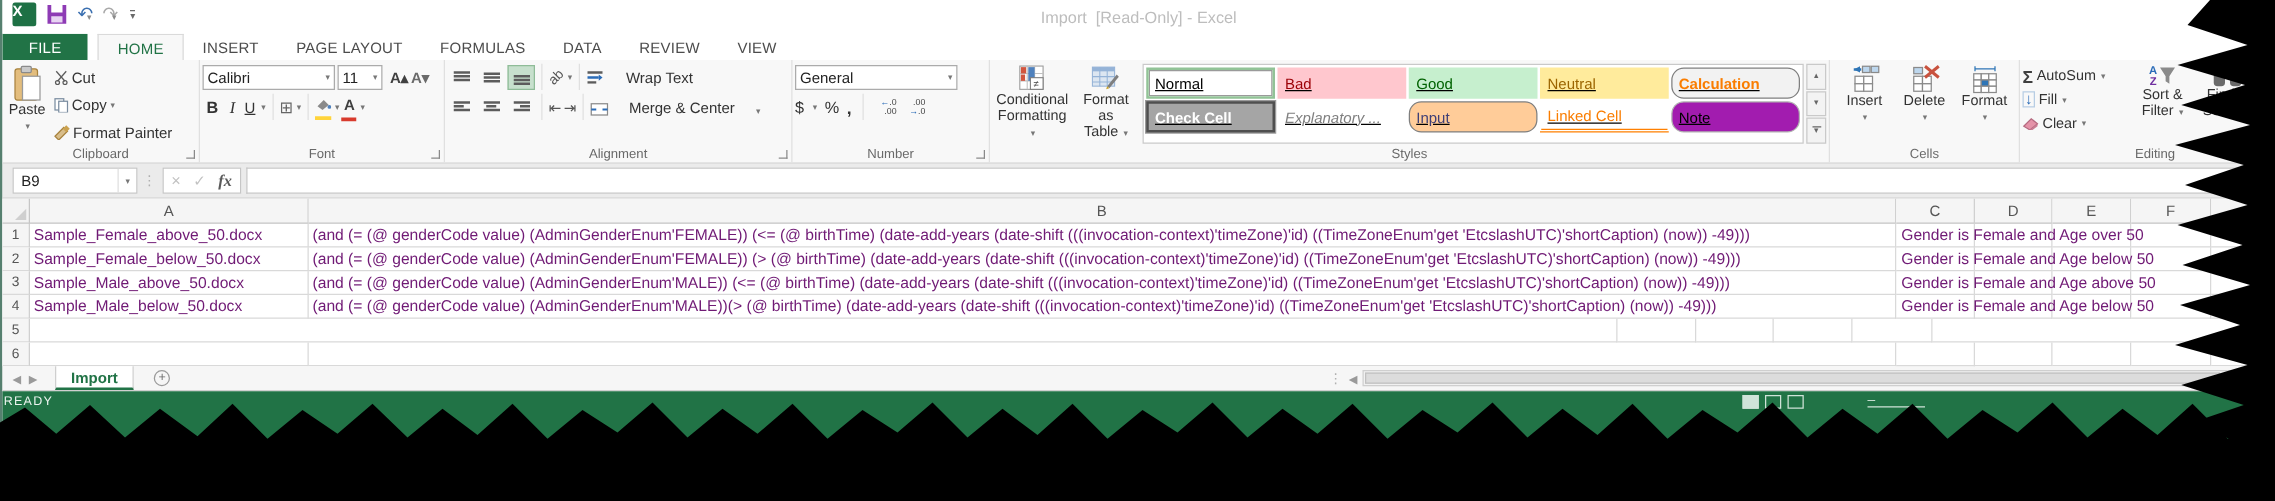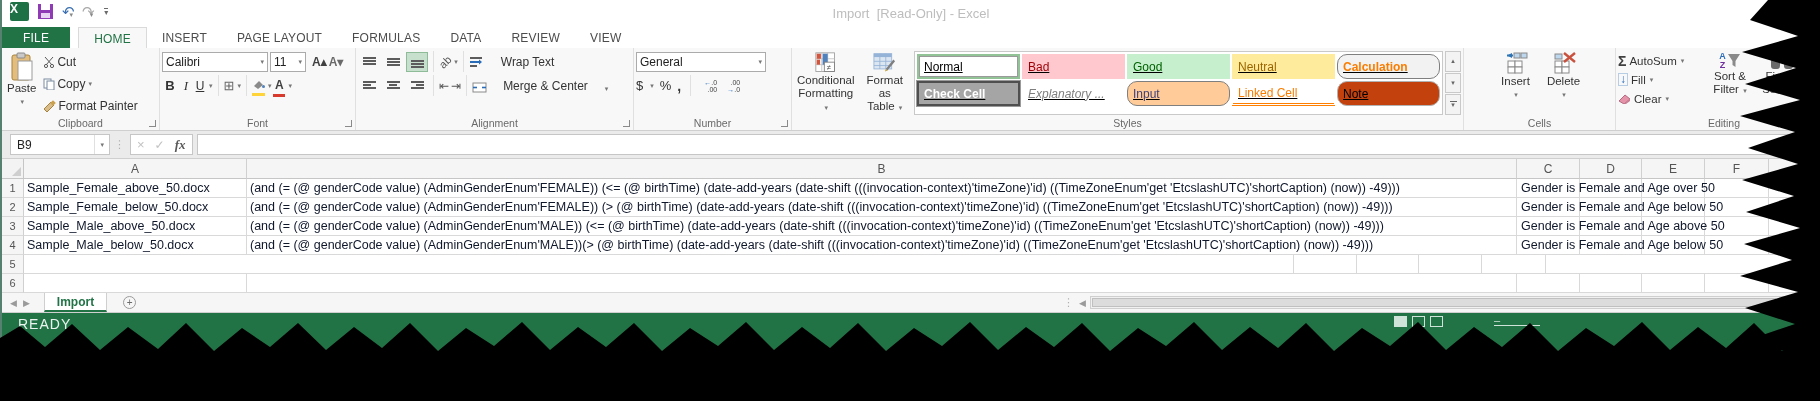--- a/index.html
+++ b/index.html
@@ -92,41 +92,41 @@
 .grid {flex:none;background:#fff;}
 .hrow {display:flex;height:20px;}
 .corner {width:22px;background:#f3f3f3;border-right:1px solid #c6c6c6;border-bottom:1px solid #c6c6c6;position:relative;}
 .corner:after {content:"";position:absolute;right:2px;bottom:2px;border-left:9px solid transparent;border-bottom:9px solid #cfcfcf;}
 .colh {background:#f5f5f5;border-right:1px solid #d0d0d0;border-bottom:1px solid #c6c6c6;
   font-size:12px;color:#555;display:flex;align-items:center;justify-content:center;flex:none;}
 .colh.fill {flex:1;border-right:none;}
 .grow {display:flex;height:19px;}
 .rnum {width:22px;background:#f5f5f5;border-right:1px solid #d0d0d0;border-bottom:1px solid #d9d9d9;
   font-size:11px;color:#555;display:flex;align-items:center;justify-content:center;flex:none;}
-.gcell {border-right:1px solid #d9d9d9;border-bottom:1px solid #d9d9d9;font-size:12.5px;color:#0f172a;
+.gcell {border-right:1px solid #d9d9d9;border-bottom:1px solid #d9d9d9;font-size:12.5px;color:#701a75;
   line-height:18px;padding-left:3px;white-space:nowrap;overflow:hidden;flex:none;}
 .gcell.cfill {flex:1;border-right:none;}
 .gcell.cc {position:relative;overflow:visible;padding-left:0;}
 .spill {position:absolute;left:4px;top:0;white-space:nowrap;z-index:3;line-height:18px;}
 
 
 .sheetbar {height:20px;background:#f6f6f6;border-bottom:1px solid #cfcfcf;display:flex;align-items:center;
   padding-left:8px;flex:none;font-size:11px;color:#8a8a8a;gap:6px;}
 .snav {font-size:9px;color:#9a9a9a;}
 .stab {background:#fff;border:1px solid #cfcfcf;border-top:none;border-bottom:2px solid #217346;
   color:#217346;font-weight:bold;font-size:12px;padding:1px 12px 0;height:100%;display:flex;align-items:center;margin-left:8px;}
 .addsheet {width:13px;height:13px;border:1px solid #9a9a9a;border-radius:50%;color:#6a6a6a;font-size:10px;
   display:flex;align-items:center;justify-content:center;margin-left:10px;line-height:10px;}
 .hscroll {margin-left:auto;display:flex;align-items:center;gap:4px;padding-right:0;}
 .htrack {width:730px;height:13px;background:#f1f1f1;border:1px solid #cfcfcf;position:relative;}
 .hthumb {position:absolute;left:1px;top:1px;bottom:1px;width:94%;background:#dcdcdc;border:1px solid #c0c0c0;}
 
 
 .statusbar {flex:1;background:#217346;position:relative;color:#fff;}
-.sbmode {position:absolute;left:16px;top:3px;font-size:14px;letter-spacing:1px;color:#eaf3ee;}
+.sbmode {position:absolute;left:1px;top:3px;font-size:10px;letter-spacing:1px;color:#eaf3ee;}
 .sb-views {position:absolute;left:1392px;top:3px;display:flex;gap:5px;}
 .sbv {width:13px;height:11px;border:1px solid #cfe3d8;background:transparent;}
 .sbv.b {background:#cfe3d8;}
 .sb-zoom {position:absolute;left:1492px;top:4px;width:46px;height:9px;border-bottom:1px solid #cfe3d8;color:#cfe3d8;font-size:11px;line-height:7px;}
 
 
 .tear {position:absolute;inset:0;pointer-events:none;z-index:50;}
 
 .ic {display:inline-block;vertical-align:middle;}
 </style>
@@ -381,21 +381,21 @@
               <div class="gitem " style="background: rgb(255, 199, 206); color: rgb(156, 0, 6);">Bad</div>
               <div class="gitem " style="background: rgb(198, 239, 206); color: rgb(0, 97, 0);">Good</div>
               <div class="gitem " style="background: rgb(255, 235, 156); color: rgb(156, 101, 0);">Neutral</div>
               <div class="gitem g-boxed" style="background: rgb(242, 242, 242); color: rgb(250, 125, 0); border-color: rgb(127, 127, 127); font-weight: bold;">Calculation</div>
             </div>
             <div class="galrow">
               <div class="gitem g-check" style="background: rgb(165, 165, 165); color: rgb(255, 255, 255); font-weight: bold;">Check Cell</div>
               <div class="gitem " style="background: transparent; color: rgb(127, 127, 127); font-style: italic;">Explanatory ...</div>
               <div class="gitem g-boxed" style="background: rgb(255, 204, 153); color: rgb(63, 63, 118); border-color: rgb(127, 127, 127);">Input</div>
               <div class="gitem g-linked" style="background: transparent; color: rgb(250, 125, 0);">Linked Cell</div>
-              <div class="gitem g-boxed" style="background: #c2410c; color: rgb(0, 0, 0); border-color: rgb(178, 178, 178);">Note</div>
+              <div class="gitem g-boxed" style="background: #a21caf; color: rgb(0, 0, 0); border-color: rgb(178, 178, 178);">Note</div>
             </div>
           </div>
         <div class="galsb">
           <div>▴</div>
           <div>▾</div>
           <div style="flex-direction:column"><span style="display:block;width:7px;border-top:1px solid #666"></span>▾</div>
         </div>
       </div>
       <div class="glabel">Styles</div>
     </div>
@@ -421,20 +421,38 @@
           <rect x="3" y="9" width="7" height="6" fill="#fff" stroke="#8a8a8a"></rect>
             <rect x="10" y="9" width="7" height="6" fill="#fff" stroke="#8a8a8a"></rect>
           <rect x="3" y="15" width="7" height="6" fill="#fff" stroke="#8a8a8a"></rect>
             <rect x="10" y="15" width="7" height="6" fill="#fff" stroke="#8a8a8a"></rect>
           <line x1="12" y1="1" x2="23" y2="10" stroke="#c8523e" stroke-width="2.4"></line>
           <line x1="23" y1="1" x2="12" y2="10" stroke="#c8523e" stroke-width="2.4"></line>
         </svg>
         <span>Delete</span>
         <span class="dd">▾</span>
       </div>
+      <div class="bigbtn cellbtn">
+        <svg class="ic" width="24" height="23" viewBox="0 0 24 23">
+          <line x1="4" y1="3" x2="20" y2="3" stroke="#2e75b6"></line>
+            <line x1="4" y1="1" x2="4" y2="5" stroke="#2e75b6"></line>
+            <line x1="20" y1="1" x2="20" y2="5" stroke="#2e75b6"></line>
+          <rect x="3" y="7" width="6" height="5" fill="#fff" stroke="#8a8a8a"></rect>
+            <rect x="9" y="7" width="6" height="5" fill="#fff" stroke="#8a8a8a"></rect>
+            <rect x="15" y="7" width="6" height="5" fill="#fff" stroke="#8a8a8a"></rect>
+          <rect x="3" y="12" width="6" height="5" fill="#fff" stroke="#8a8a8a"></rect>
+            <rect x="9" y="12" width="6" height="5" fill="#2e75b6" stroke="#8a8a8a"></rect>
+            <rect x="15" y="12" width="6" height="5" fill="#fff" stroke="#8a8a8a"></rect>
+          <rect x="3" y="17" width="6" height="5" fill="#fff" stroke="#8a8a8a"></rect>
+            <rect x="9" y="17" width="6" height="5" fill="#fff" stroke="#8a8a8a"></rect>
+            <rect x="15" y="17" width="6" height="5" fill="#fff" stroke="#8a8a8a"></rect>
+        </svg>
+        <span>Format</span>
+        <span class="dd">▾</span>
+      </div>
       <div class="glabel">Cells</div>
     </div>
 
     <div class="group" style="width:216px;display:flex;border-right:none">
       <div style="display:flex;flex-direction:column;justify-content:flex-start;width:86px">
         <div class="edrow">
           <span style="font-size:14px;font-weight:bold;color:#404040">Σ</span>
           <span>AutoSum</span>
           <span class="dd">▾</span>
         </div>

